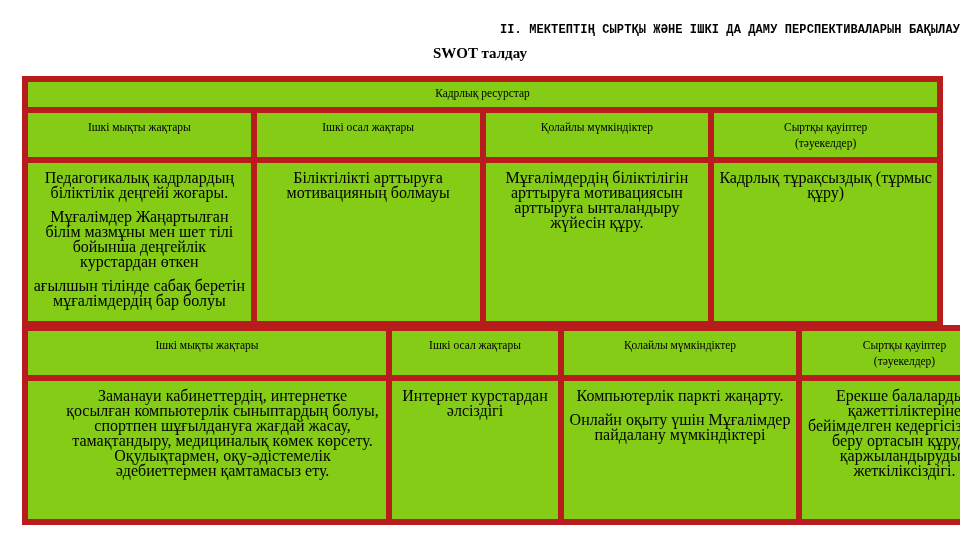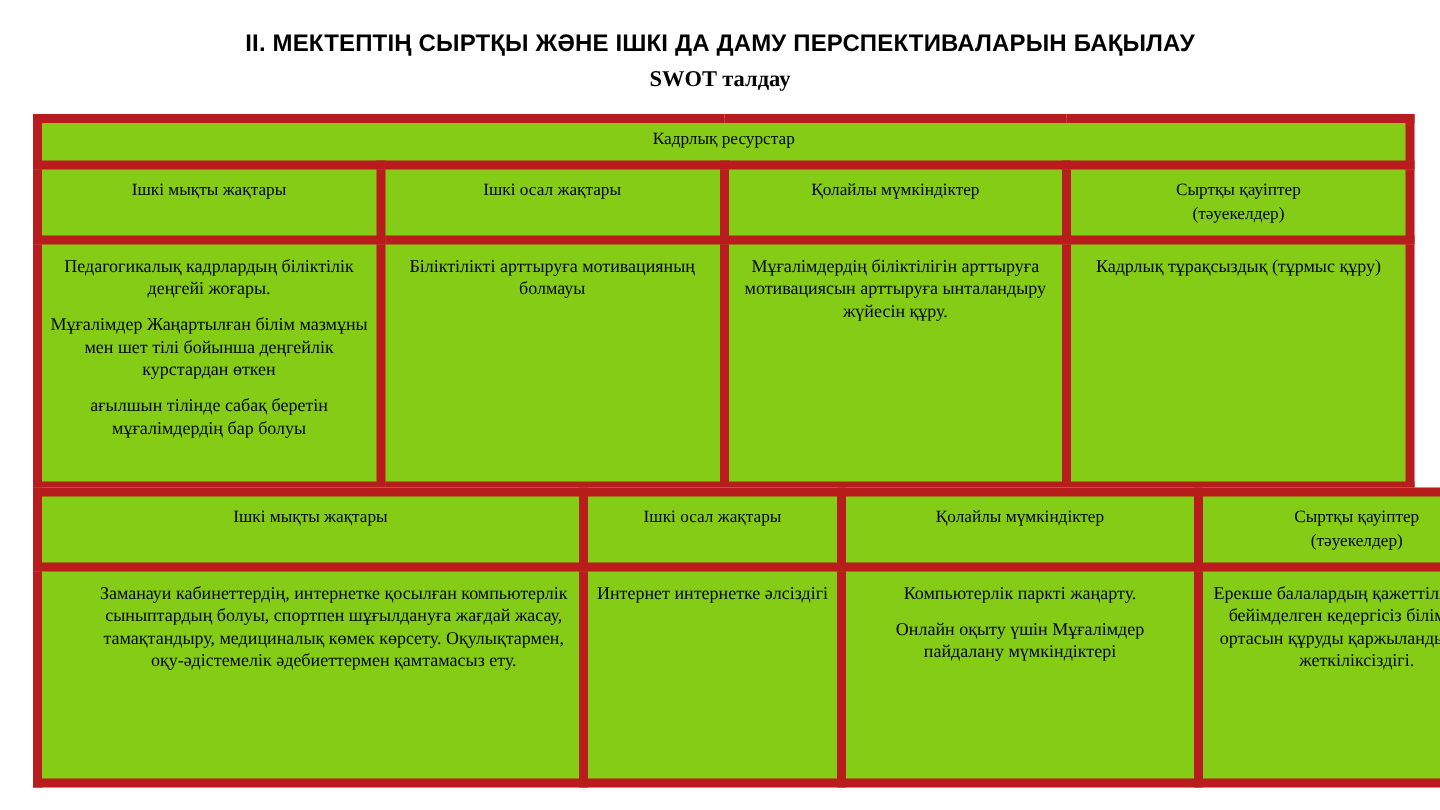--- a/index.html
+++ b/index.html
@@ -18,26 +18,27 @@
     position: relative;
     width: 960px;
     height: 540px;
     box-sizing: border-box;
   }
   .title-block {
     padding-top: 20px;
     text-align: center;
   }
   .main-title {
-    font-family: Liberation Sans, sans-serif;
+    font-family: Liberation Mono, monospace;
     font-weight: bold;
-    font-size: 16px;
+    font-size: 12px;
     line-height: 20px;
     letter-spacing: 0.1px;
     white-space: nowrap;
+    text-align: right;
   }
   .sub-title {
     font-family: Liberation Serif, serif;
     font-weight: bold;
     font-size: 15px;
     line-height: 21px;
     margin-top: 3px;
   }
   .tbl-wrap {
     position: absolute;
@@ -71,21 +72,21 @@
     height: 17px;
   }
   .col-head {
     font-size: 11.5px;
     line-height: 16px;
     padding-top: 6px !important;
     padding-bottom: 6px !important;
   }
   .col-head p { margin: 0; }
   .body-cell {
-    font-size: 12px;
+    font-size: 16px;
     line-height: 15px;
     padding-top: 7px !important;
   }
   .body-cell p {
     margin: 0 0 9px 0;
   }
   .body-cell p:last-child { margin-bottom: 0; }
 
   
   .c1 { width: 348px; }
@@ -163,21 +164,21 @@
           <td class="col-head c4">
             <p>Сыртқы қауіптер</p>
             <p>(тәуекелдер)</p>
           </td>
         </tr>
         <tr class="r-body">
           <td class="body-cell c1">
             <p>Заманауи кабинеттердің, интернетке қосылған компьютерлік сыныптардың болуы, спортпен шұғылдануға жағдай жасау, тамақтандыру, медициналық көмек көрсету. Оқулықтармен, оқу-әдістемелік әдебиеттермен қамтамасыз ету.</p>
           </td>
           <td class="body-cell c2">
-            <p>Интернет интернетке әлсіздігі</p>
+            <p>Интернет курстардан әлсіздігі</p>
           </td>
           <td class="body-cell c3">
             <p>Компьютерлік паркті жаңарту.</p>
             <p>Онлайн оқыту үшін Мұғалімдер пайдалану мүмкіндіктері</p>
           </td>
           <td class="body-cell c4">
             <p>Ерекше балалардың қажеттіліктеріне бейімделген кедергісіз білім беру ортасын құруды қаржыландырудың жеткіліксіздігі.</p>
           </td>
         </tr>
       </tbody>

